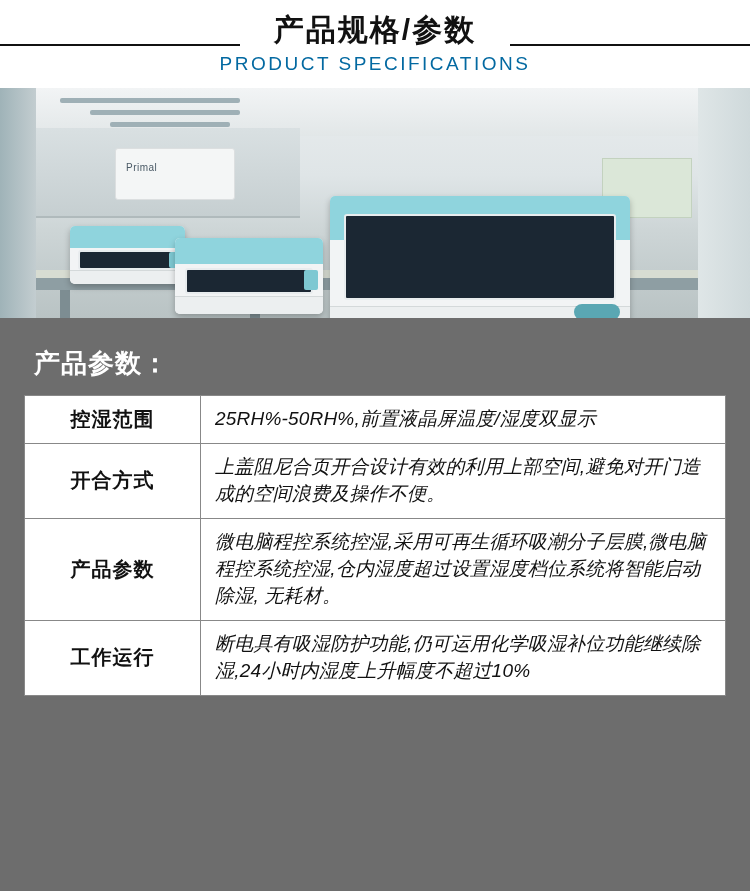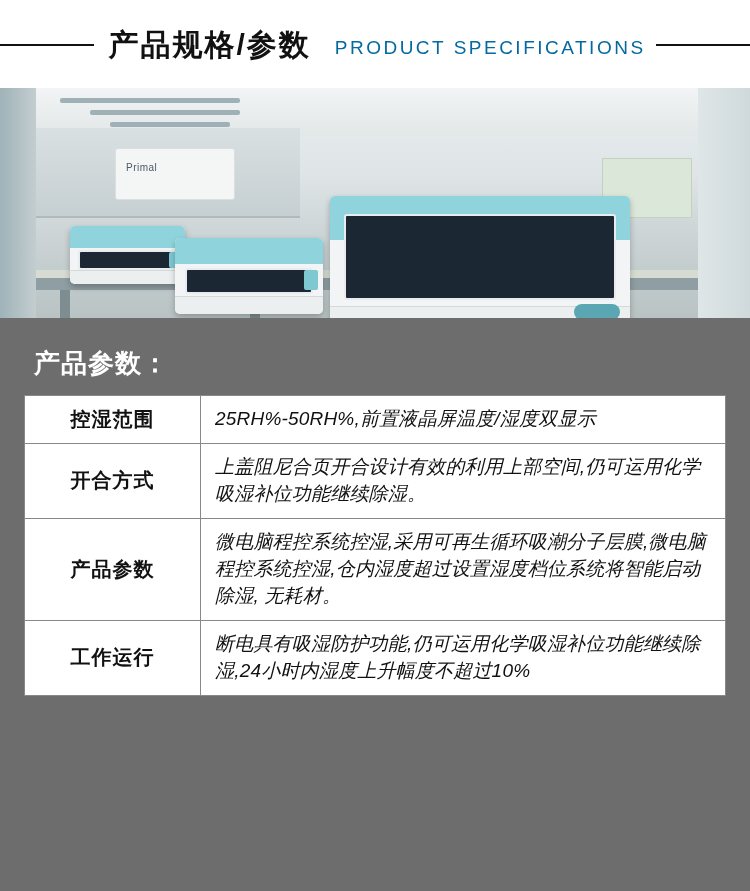--- a/index.html
+++ b/index.html
@@ -15,21 +15,21 @@
     position: relative;
     overflow: hidden;
     background: #ffffff;
   }
 
   
   .header {
     height: 88px;
     position: relative;
     display: flex;
-    flex-direction: row;
+    flex-direction: column;
     align-items: center;
     justify-content: center;
     background: #ffffff;
   }
   .header-rule {
     position: absolute;
     top: 44px;
     height: 2px;
     background: #111111;
     width: 240px;
@@ -240,21 +240,21 @@
   <div class="spec">
     <div class="spec-heading">产品参数：</div>
     <table class="spec-table">
       <tbody>
         <tr>
           <td class="k">控湿范围</td>
           <td class="v">25RH%-50RH%,前置液晶屏温度/湿度双显示</td>
         </tr>
         <tr>
           <td class="k">开合方式</td>
-          <td class="v">上盖阻尼合页开合设计有效的利用上部空间,仍可运用化学吸湿补位功能继续除湿。</td>
+          <td class="v">上盖阻尼合页开合设计有效的利用上部空间,避免对开门造成的空间浪费及操作不便。</td>
         </tr>
         <tr>
           <td class="k">产品参数</td>
           <td class="v">微电脑程控系统控湿,采用可再生循环吸潮分子层膜,微电脑程控系统控湿,仓内湿度超过设置湿度档位系统将智能启动除湿, 无耗材。</td>
         </tr>
         <tr>
           <td class="k">工作运行</td>
           <td class="v">断电具有吸湿防护功能,仍可运用化学吸湿补位功能继续除湿,24小时内湿度上升幅度不超过10%</td>
         </tr>
       </tbody>

